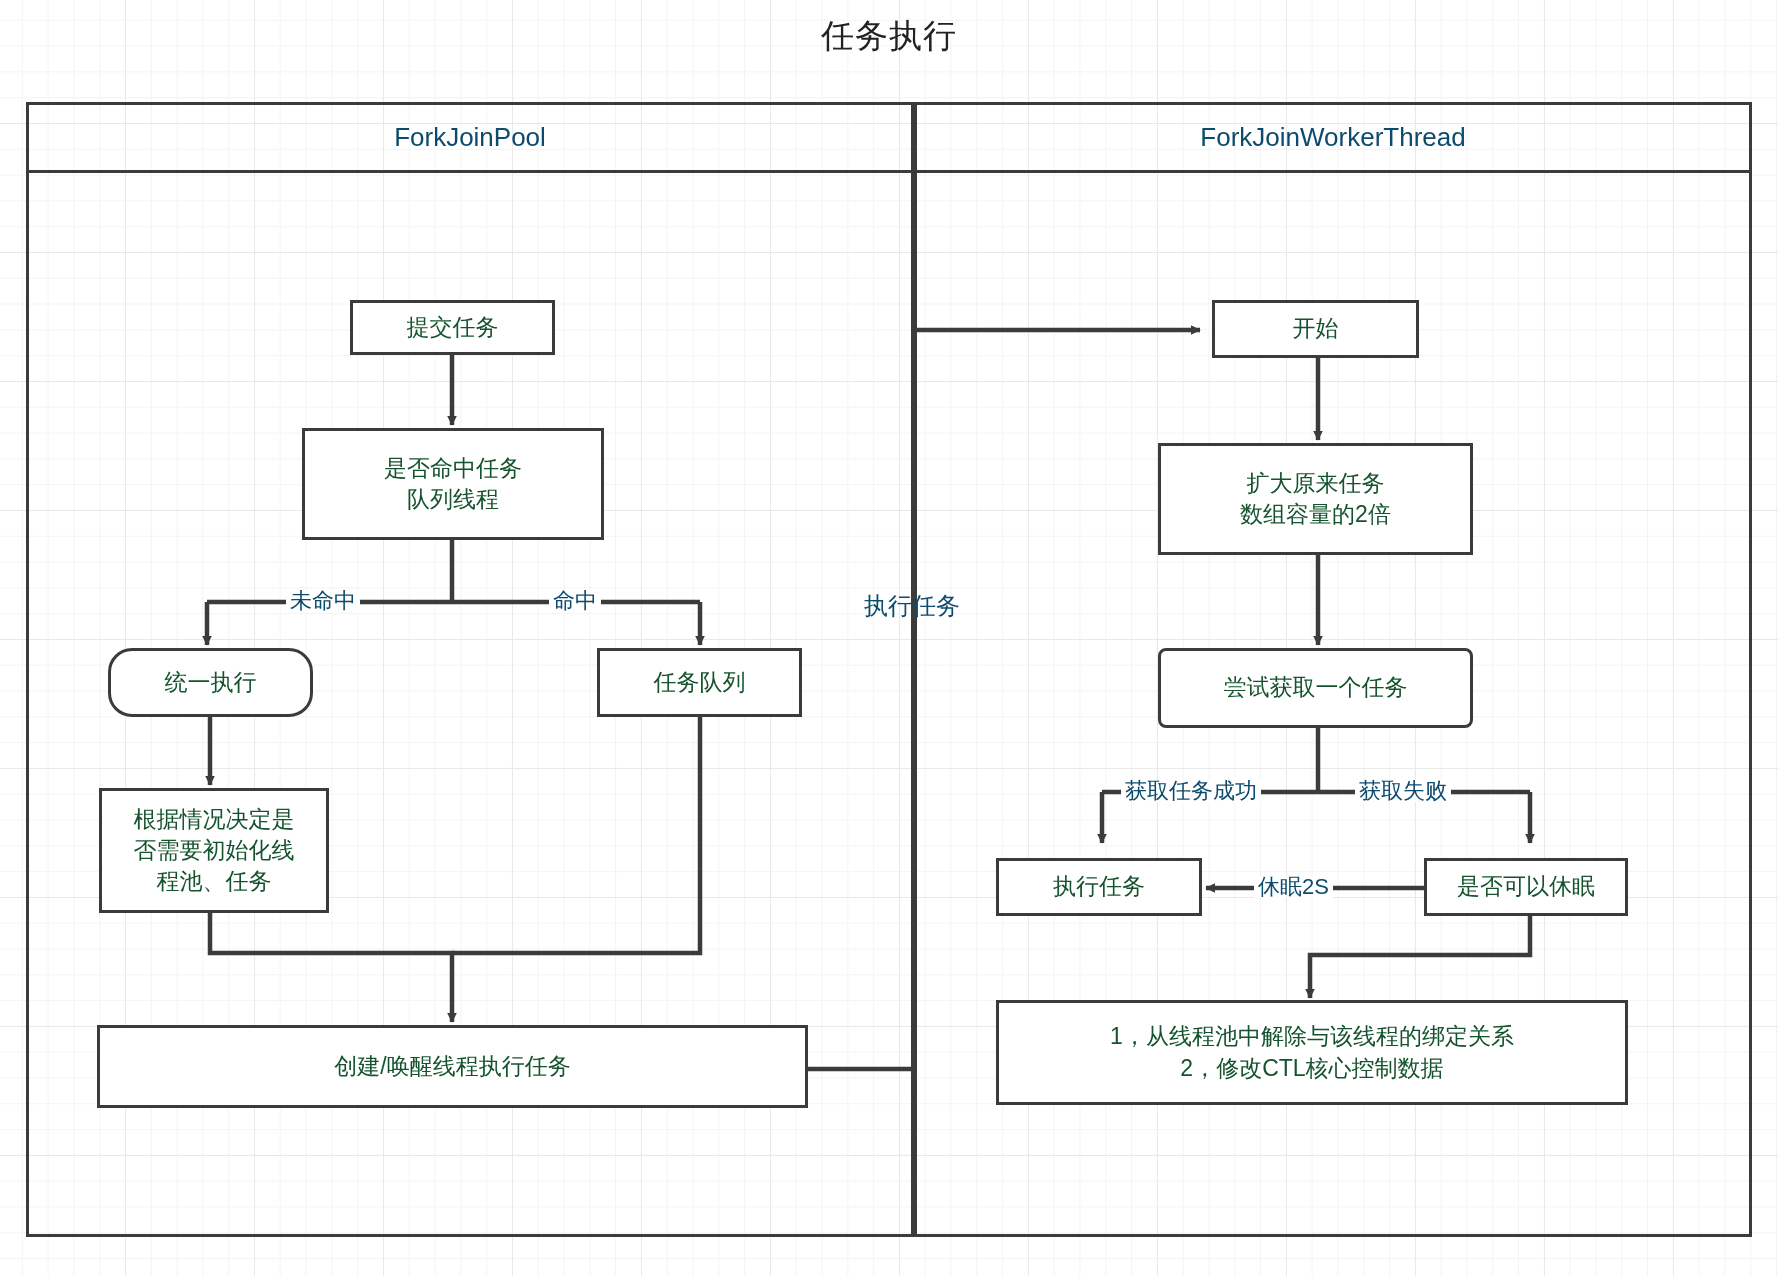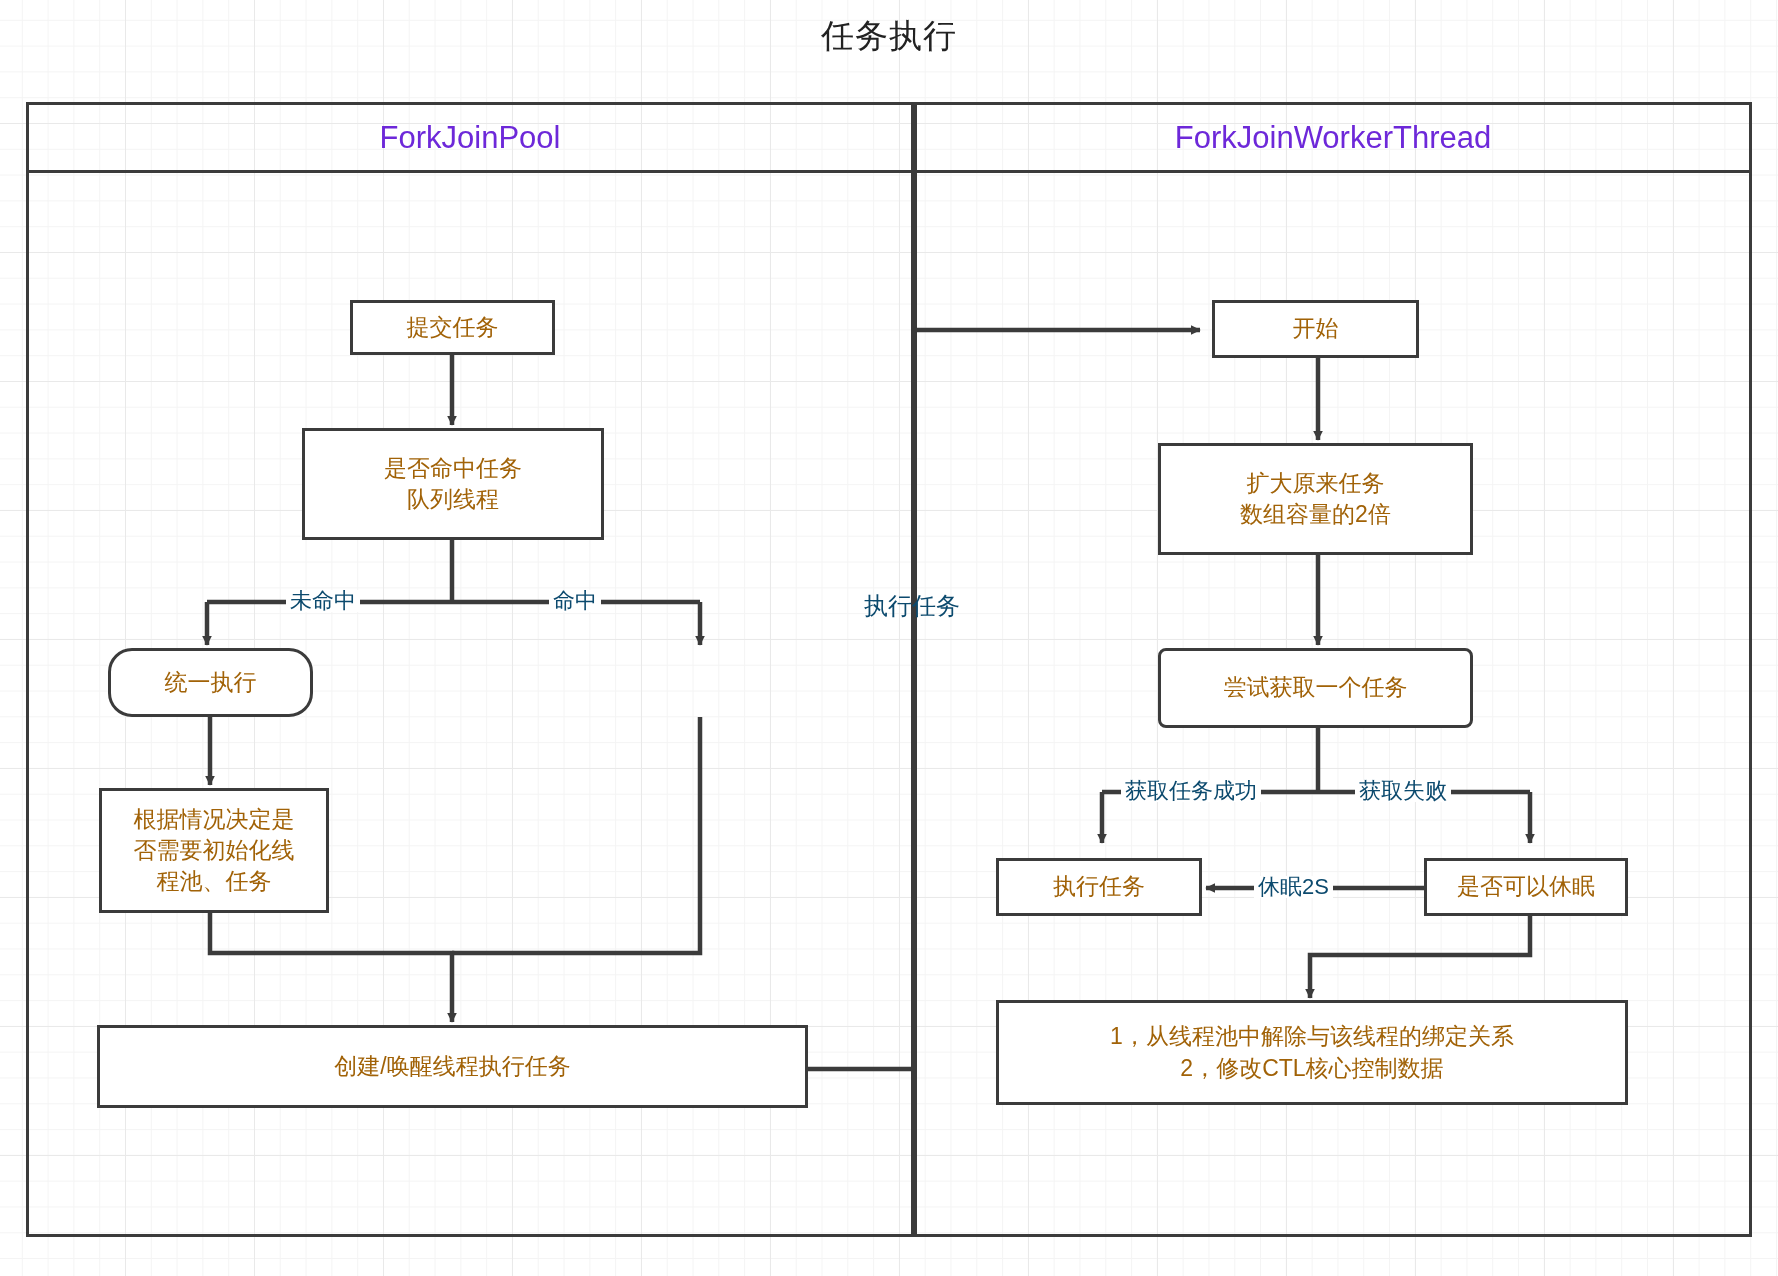--- a/index.html
+++ b/index.html
@@ -33,28 +33,28 @@
 
   
   .pool{
     position:absolute;border:3px solid #3b3b3b;background:transparent;
     box-sizing:border-box;
   }
   .pool-head{
     position:absolute;left:0;top:0;width:100%;height:68px;
     border-bottom:3px solid #3b3b3b;box-sizing:border-box;
     display:flex;align-items:center;justify-content:center;
-    font-size:31px;color:#6d28d9;background:rgba(255,255,255,0.0);
+    font-size:26px;color:#0c4a6e;background:rgba(255,255,255,0.0);
   }
 
   .node{
     position:absolute;box-sizing:border-box;
     border:3px solid #3b3b3b;background:#ffffff;
     display:flex;align-items:center;justify-content:center;
-    text-align:center;font-size:23px;line-height:1.35;color:#a16207;
+    text-align:center;font-size:23px;line-height:1.35;color:#14532d;
     white-space:pre-line;
   }
 
   .edge-label{
     position:absolute;background:#ffffff;padding:0 4px;
     font-size:22px;color:#0c4a6e;white-space:nowrap;
     line-height:1;
   }
   .edge-label.big{font-size:24px;}
 </style>
@@ -116,20 +116,21 @@
     </g>
   </svg>
 
   <div class="node" style="left:350px;top:300px;width:205px;height:55px;">提交任务</div>
 
   <div class="node" style="left:302px;top:428px;width:302px;height:112px;">是否命中任务
 队列线程</div>
 
   <div class="node" style="left:108px;top:648px;width:205px;height:69px;border-radius:24px;">统一执行</div>
 
+  <div class="node" style="left:597px;top:648px;width:205px;height:69px;">任务队列</div>
 
   <div class="node" style="left:99px;top:788px;width:230px;height:125px;">根据情况决定是
 否需要初始化线
 程池、任务</div>
 
   <div class="node" style="left:97px;top:1025px;width:711px;height:83px;">创建/唤醒线程执行任务</div>
 
   <div class="node" style="left:1212px;top:300px;width:207px;height:58px;">开始</div>
 
   <div class="node" style="left:1158px;top:443px;width:315px;height:112px;">扩大原来任务

